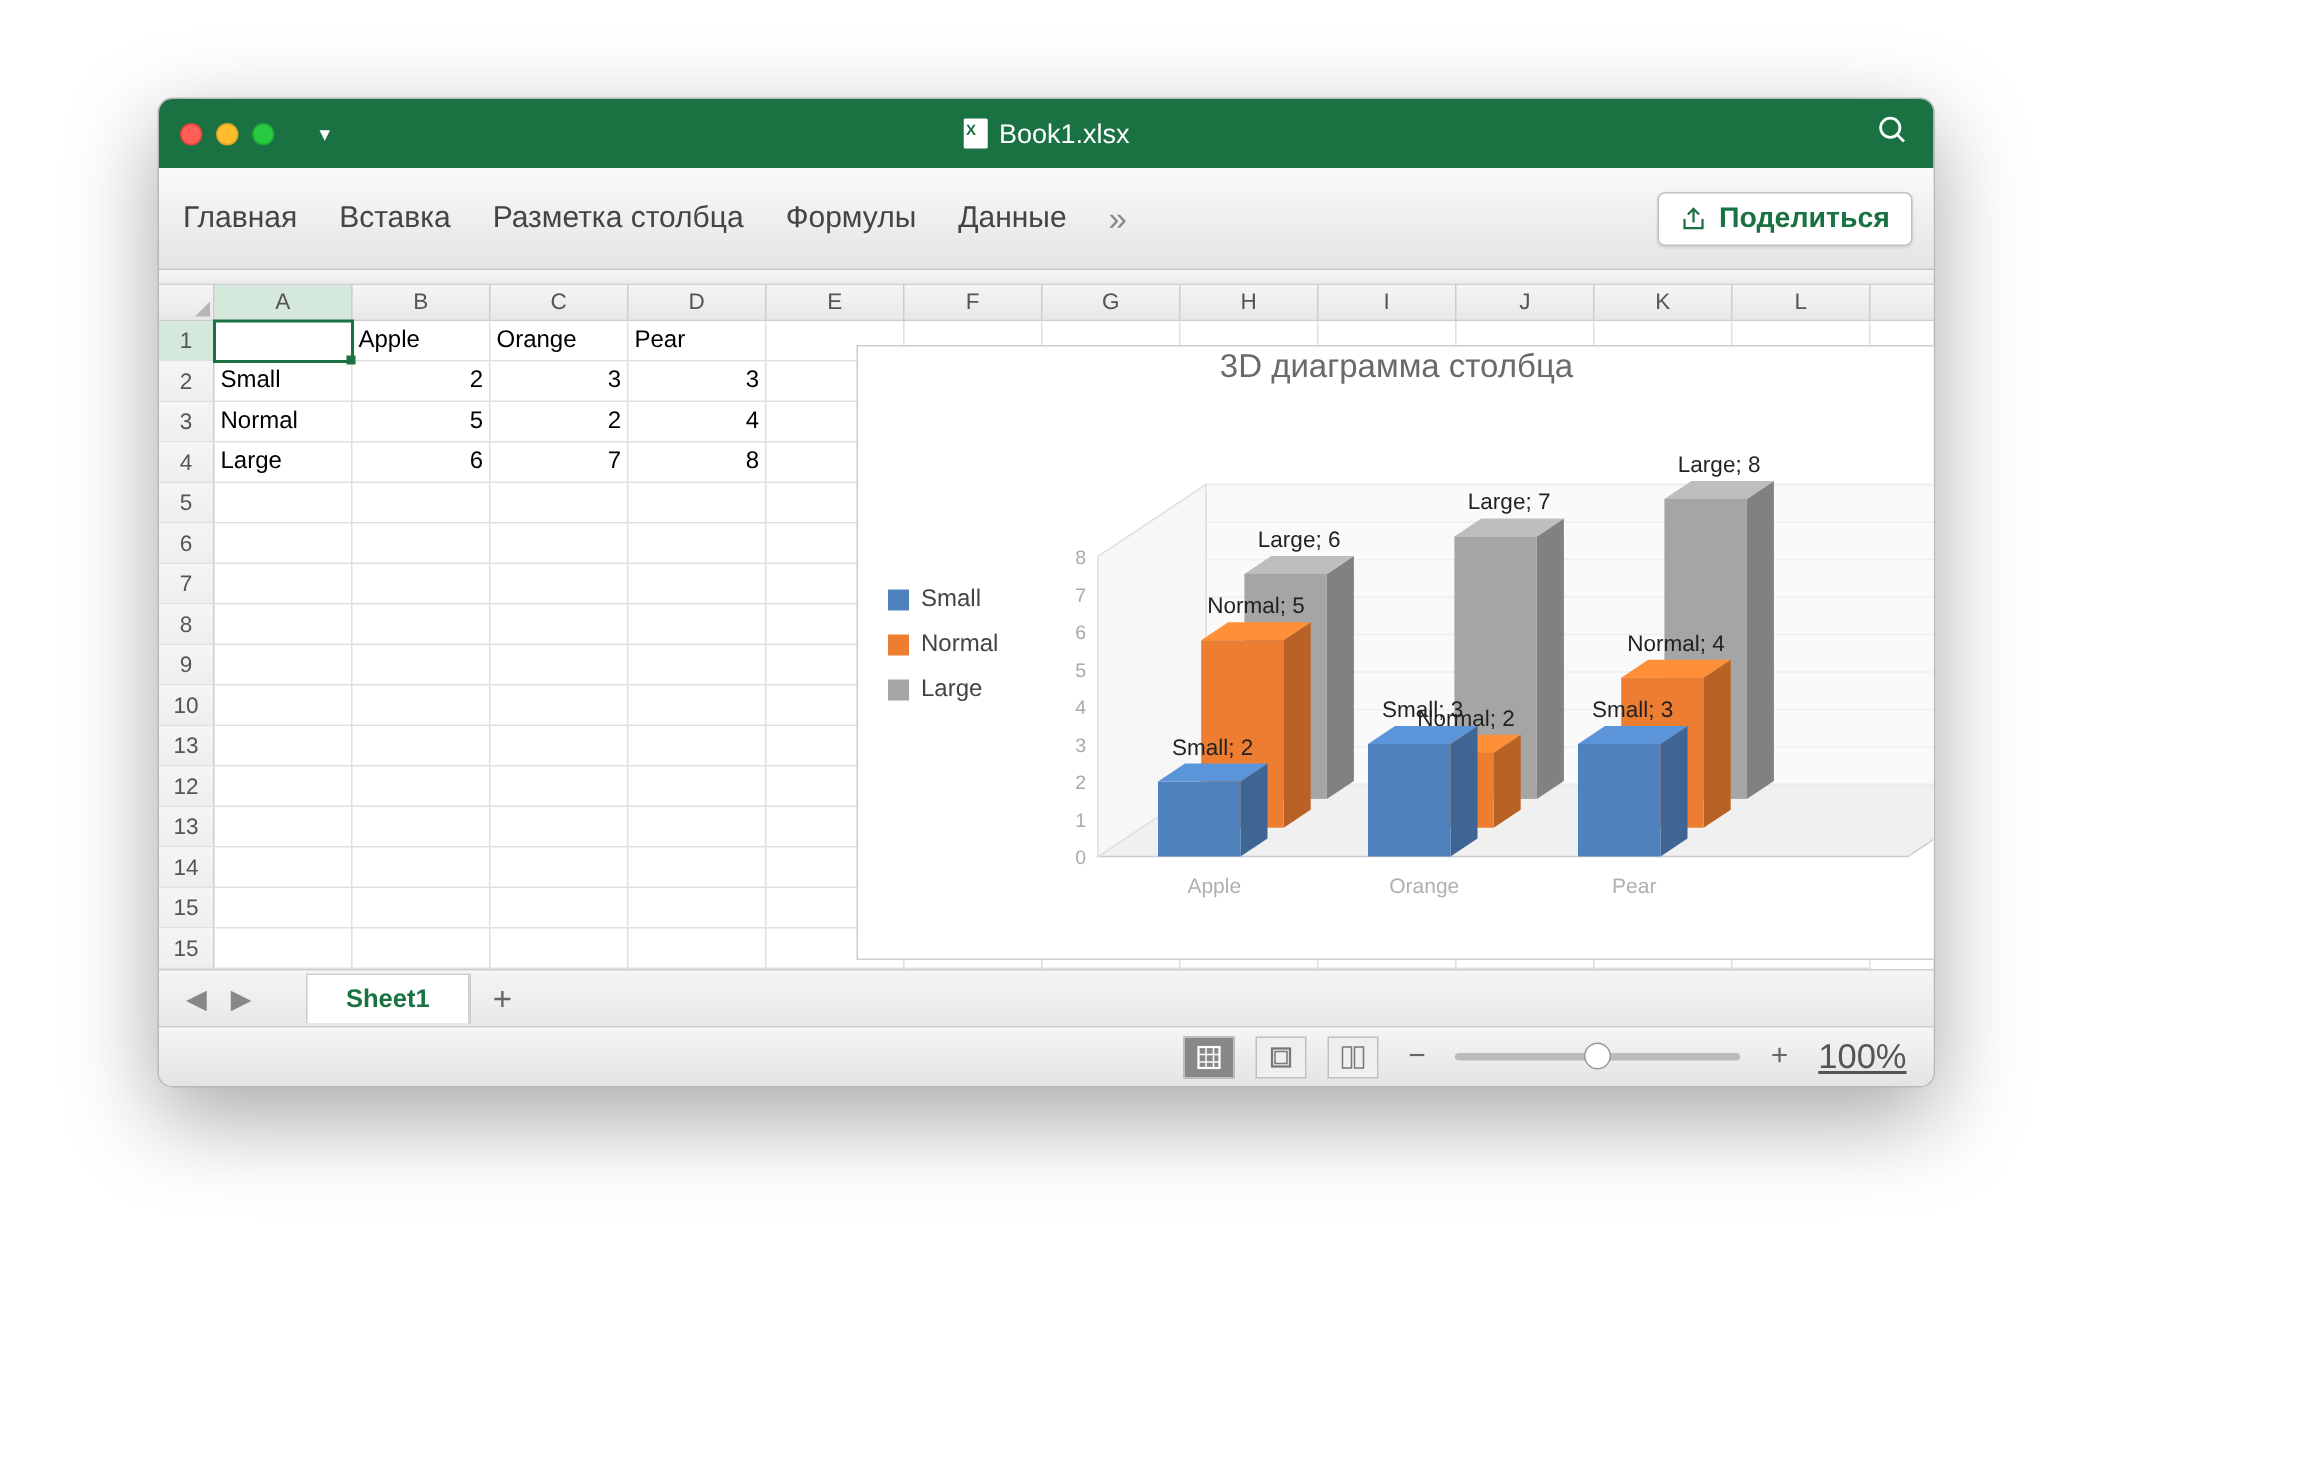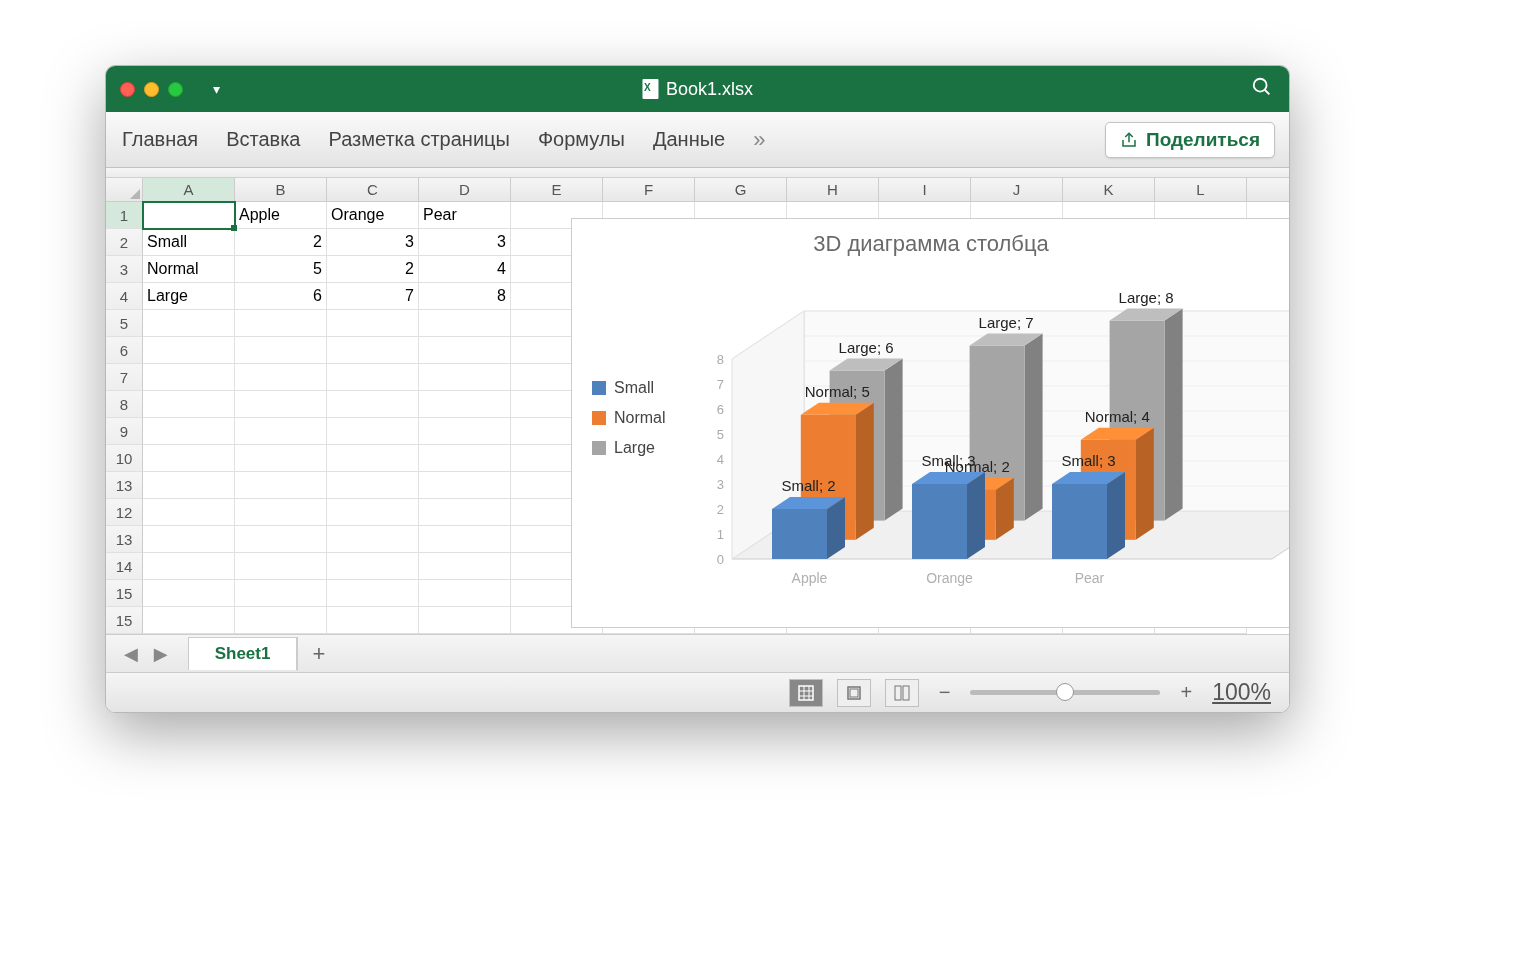--- a/index.html
+++ b/index.html
@@ -10,21 +10,21 @@
 .tl { width: 15px; height: 15px; border-radius: 50%; }
 .tl.red { background: #ff5f57; border: 1px solid #e14239; }
 .tl.yellow { background: #ffbd2e; border: 1px solid #dfa023; }
 .tl.green { background: #28c840; border: 1px solid #1fa533; }
 .qat { margin-left: 30px; display: flex; align-items: center; gap: 10px; color: #fff; }
 .center-title { position: absolute; left: 50%; transform: translateX(-50%); display: flex; align-items: center; gap: 8px; color: #fff; font-size: 18px; }
 .doc-icon { width: 16px; height: 20px; background: #fff; position: relative; border-radius: 1px; }
 .doc-icon::after { content: "X"; position: absolute; left: 2px; top: 3px; font-size: 10px; color: #1a7243; font-weight: bold; }
 .search-btn { position: absolute; right: 16px; }
 .search-btn svg { width: 22px; height: 22px; }
-.ribbon { height: 56px; background: linear-gradient(#fafafa,#e4e4e4); border-bottom: 1px solid #c2c2c2; display: flex; align-items: center; padding: 0 16px; gap: 28px; font-size: 20px; color: #444; position: relative; }
+.ribbon { height: 68px; background: linear-gradient(#fafafa,#e4e4e4); border-bottom: 1px solid #c2c2c2; display: flex; align-items: center; padding: 0 16px; gap: 28px; font-size: 20px; color: #444; position: relative; }
 .ribbon .tab { cursor: pointer; }
 .ribbon .more { color: #888; font-size: 22px; }
 .share-btn { position: absolute; right: 14px; background: #fff; border: 1px solid #c2c2c2; border-radius: 5px; padding: 6px 14px; display: flex; align-items: center; gap: 8px; color: #1a7243; font-size: 19px; box-shadow: 0 1px 2px rgba(0,0,0,.1); font-weight: bold; }
 .toolbar-spacer { height: 10px; background: linear-gradient(#f5f5f5,#ececec); border-bottom: 1px solid #d0d0d0; }
 .grid-area { position: relative; background: #fff; }
 .col-headers { display: flex; height: 24px; background: linear-gradient(#f5f5f5,#e8e8e8); border-bottom: 1px solid #ccc; }
 .corner { width: 37px; border-right: 1px solid #ccc; background: linear-gradient(#f5f5f5,#e8e8e8); position: relative; }
 .corner::after { content: ""; position: absolute; right: 2px; bottom: 2px; border-left: 10px solid transparent; border-bottom: 10px solid #b5b5b5; }
 .ch { width: 92px; border-right: 1px solid #ccc; text-align: center; font-size: 15px; color: #555; line-height: 24px; }
 .ch.sel { background: #d5e8dc; }
@@ -32,28 +32,28 @@
 .row-headers { width: 37px; }
 .rh { height: 27px; border-right: 1px solid #ccc; border-bottom: 1px solid #e0e0e0; text-align: center; font-size: 15px; color: #555; line-height: 27px; background: linear-gradient(#f5f5f5,#eeeeee); }
 .rh.sel { background: #d5e8dc; }
 .cells { flex: 1; position: relative; }
 .crow { display: flex; height: 27px; }
 .cell { width: 92px; border-right: 1px solid #e0e0e0; border-bottom: 1px solid #e0e0e0; font-size: 16px; padding: 2px 4px; line-height: 22px; color: #000; }
 .cell.num { text-align: right; }
 .cell.active { outline: 2px solid #1a7243; outline-offset: -1px; position: relative; }
 .cell.active::after { content: ""; position: absolute; right: -3px; bottom: -3px; width: 6px; height: 6px; background: #1a7243; }
 .chart-box { position: absolute; left: 428px; top: 16px; width: 720px; height: 410px; background: #fff; border: 1px solid #ccc; }
-.chart-title { text-align: center; font-size: 22px; color: #6a6a6a; margin-top: 12px; }
+.chart-title { text-align: center; font-size: 22px; color: #6a6a6a; }
 .legend { position: absolute; left: 20px; top: 160px; font-size: 16px; color: #444; }
 .legend div { display: flex; align-items: center; gap: 8px; margin-bottom: 12px; }
 .legend .sw { width: 14px; height: 14px; }
 .chart-plot { position: absolute; left: 130px; top: 80px; width: 580px; height: 290px; }
 .sheet-tabs { height: 38px; background: linear-gradient(#f5f5f5,#e8e8e8); border-top: 1px solid #ccc; display: flex; align-items: center; gap: 0; padding-left: 10px; }
 .nav-arrow { padding: 0 8px; color: #888; font-size: 18px; }
-.sheet-tab { background: #fff; border: 1px solid #ccc; border-bottom: none; padding: 6px 26px; font-size: 17px; color: #1a7243; font-weight: 600; margin-left: 12px; border-radius: 0 0 0 0; }
+.sheet-tab { background: #fff; border: 1px solid #ccc; border-bottom: none; padding: 6px 26px; font-size: 17px; color: #1a7243; font-weight: 600; margin-left: 28px; border-radius: 0 0 0 0; }
 .add-sheet { width: 38px; text-align: center; font-size: 22px; color: #666; border-left: 1px solid #ccc; padding: 4px 14px; }
 .status-bar { height: 40px; background: linear-gradient(#f5f5f5,#e4e4e4); border-top: 1px solid #ccc; display: flex; justify-content: flex-end; align-items: center; padding: 0 18px; gap: 14px; }
 .view-btn { width: 34px; height: 28px; border: 1px solid #c0c0c0; display: flex; align-items: center; justify-content: center; color: #777; background: #efefef; }
 .view-btn.active { background: #888; color: #fff; }
 .zoom-slider { width: 190px; height: 5px; background: #bbb; border-radius: 3px; position: relative; }
 .zoom-slider .thumb { position: absolute; left: 50%; top: -7px; width: 18px; height: 18px; background: #fff; border: 1px solid #999; border-radius: 50%; transform: translateX(-50%); }
 .zoom-text { font-size: 23px; color: #555; text-decoration: underline; }
 .zoom-pm { font-size: 20px; color: #666; padding: 0 6px; }
 </style>
 </head>
@@ -78,21 +78,21 @@
       <svg viewBox="0 0 24 24" fill="none" stroke="#fff" stroke-width="2">
           <circle cx="10" cy="10" r="7"></circle>
           <line x1="20" y1="20" x2="15" y2="15"></line>
         </svg>
     </div>
   </div>
 
   <div class="ribbon">
     <span class="tab">Главная</span>
     <span class="tab">Вставка</span>
-    <span class="tab">Разметка страницы</span>
+    <span class="tab">Разметка столбца</span>
     <span class="tab">Формулы</span>
     <span class="tab">Данные</span>
     <span class="more">»</span>
     <div class="share-btn">
       <svg width="18" height="18" viewBox="0 0 24 24" fill="none" stroke="#1a7243" stroke-width="2">
           <path d="M4 12v8h16v-8"></path>
           <path d="M12 3v12"></path>
           <path d="M7 8l5-5 5 5"></path>
         </svg>
       <span>Поделиться</span>

